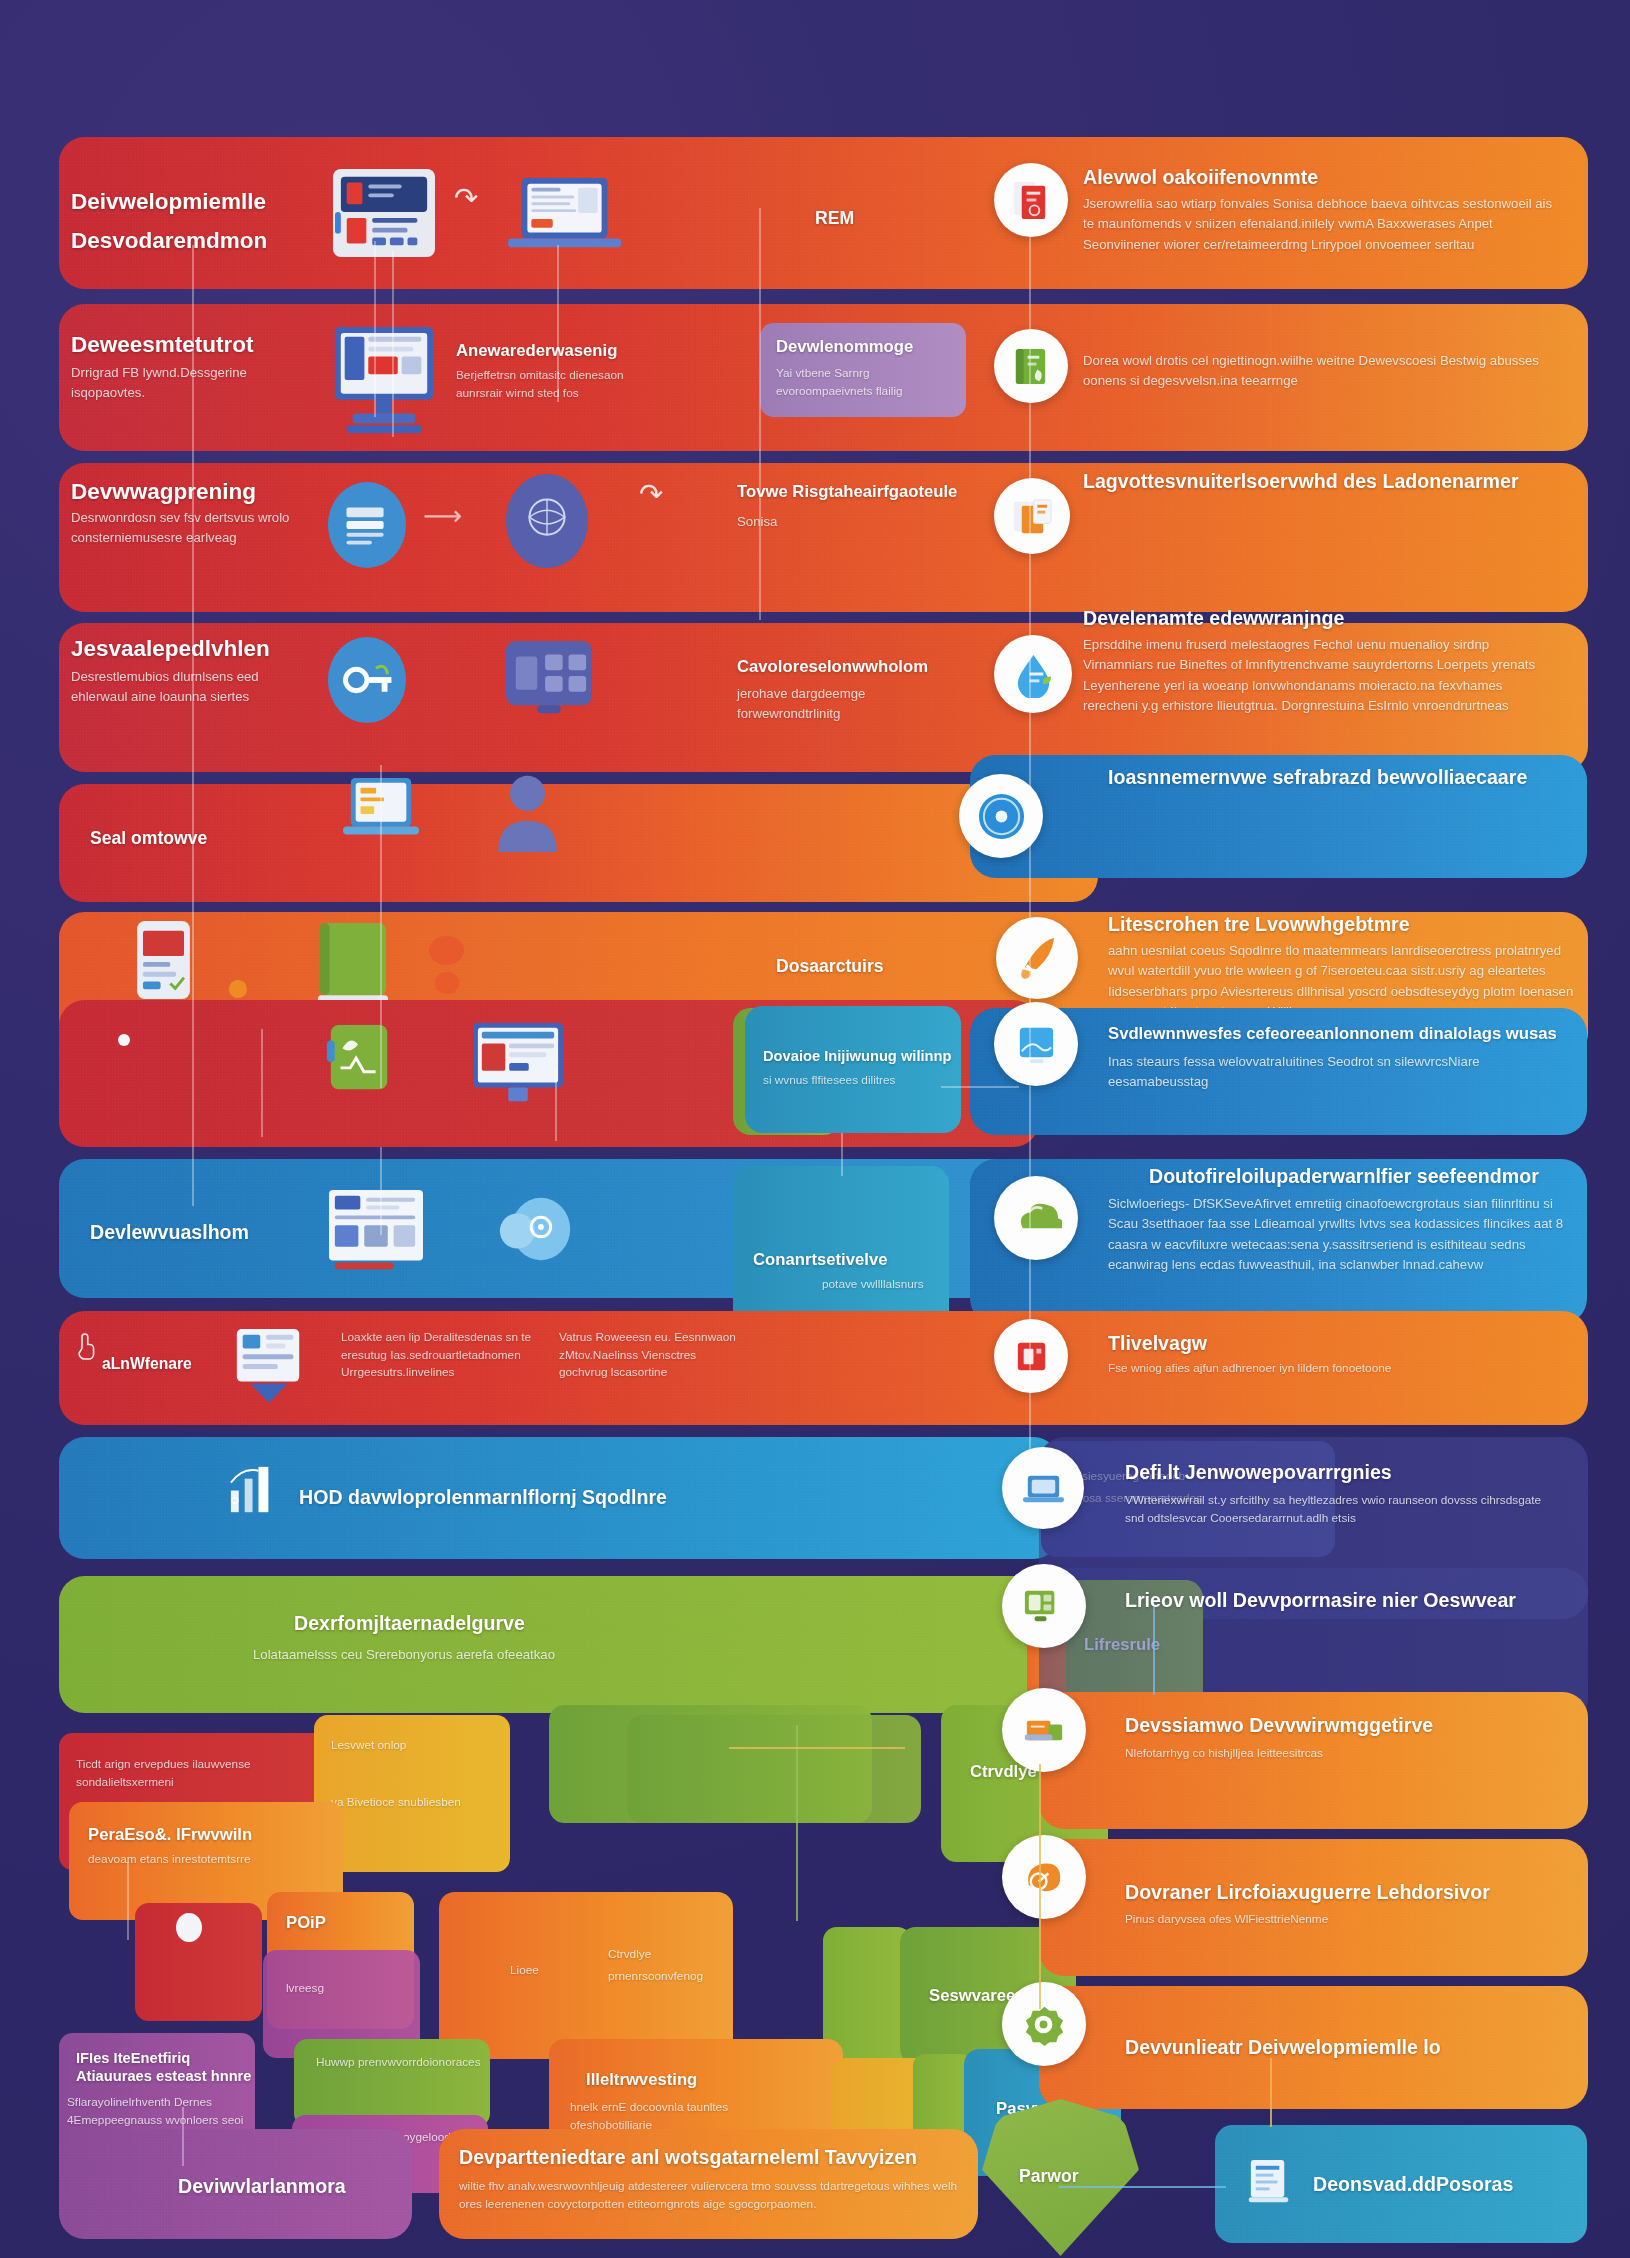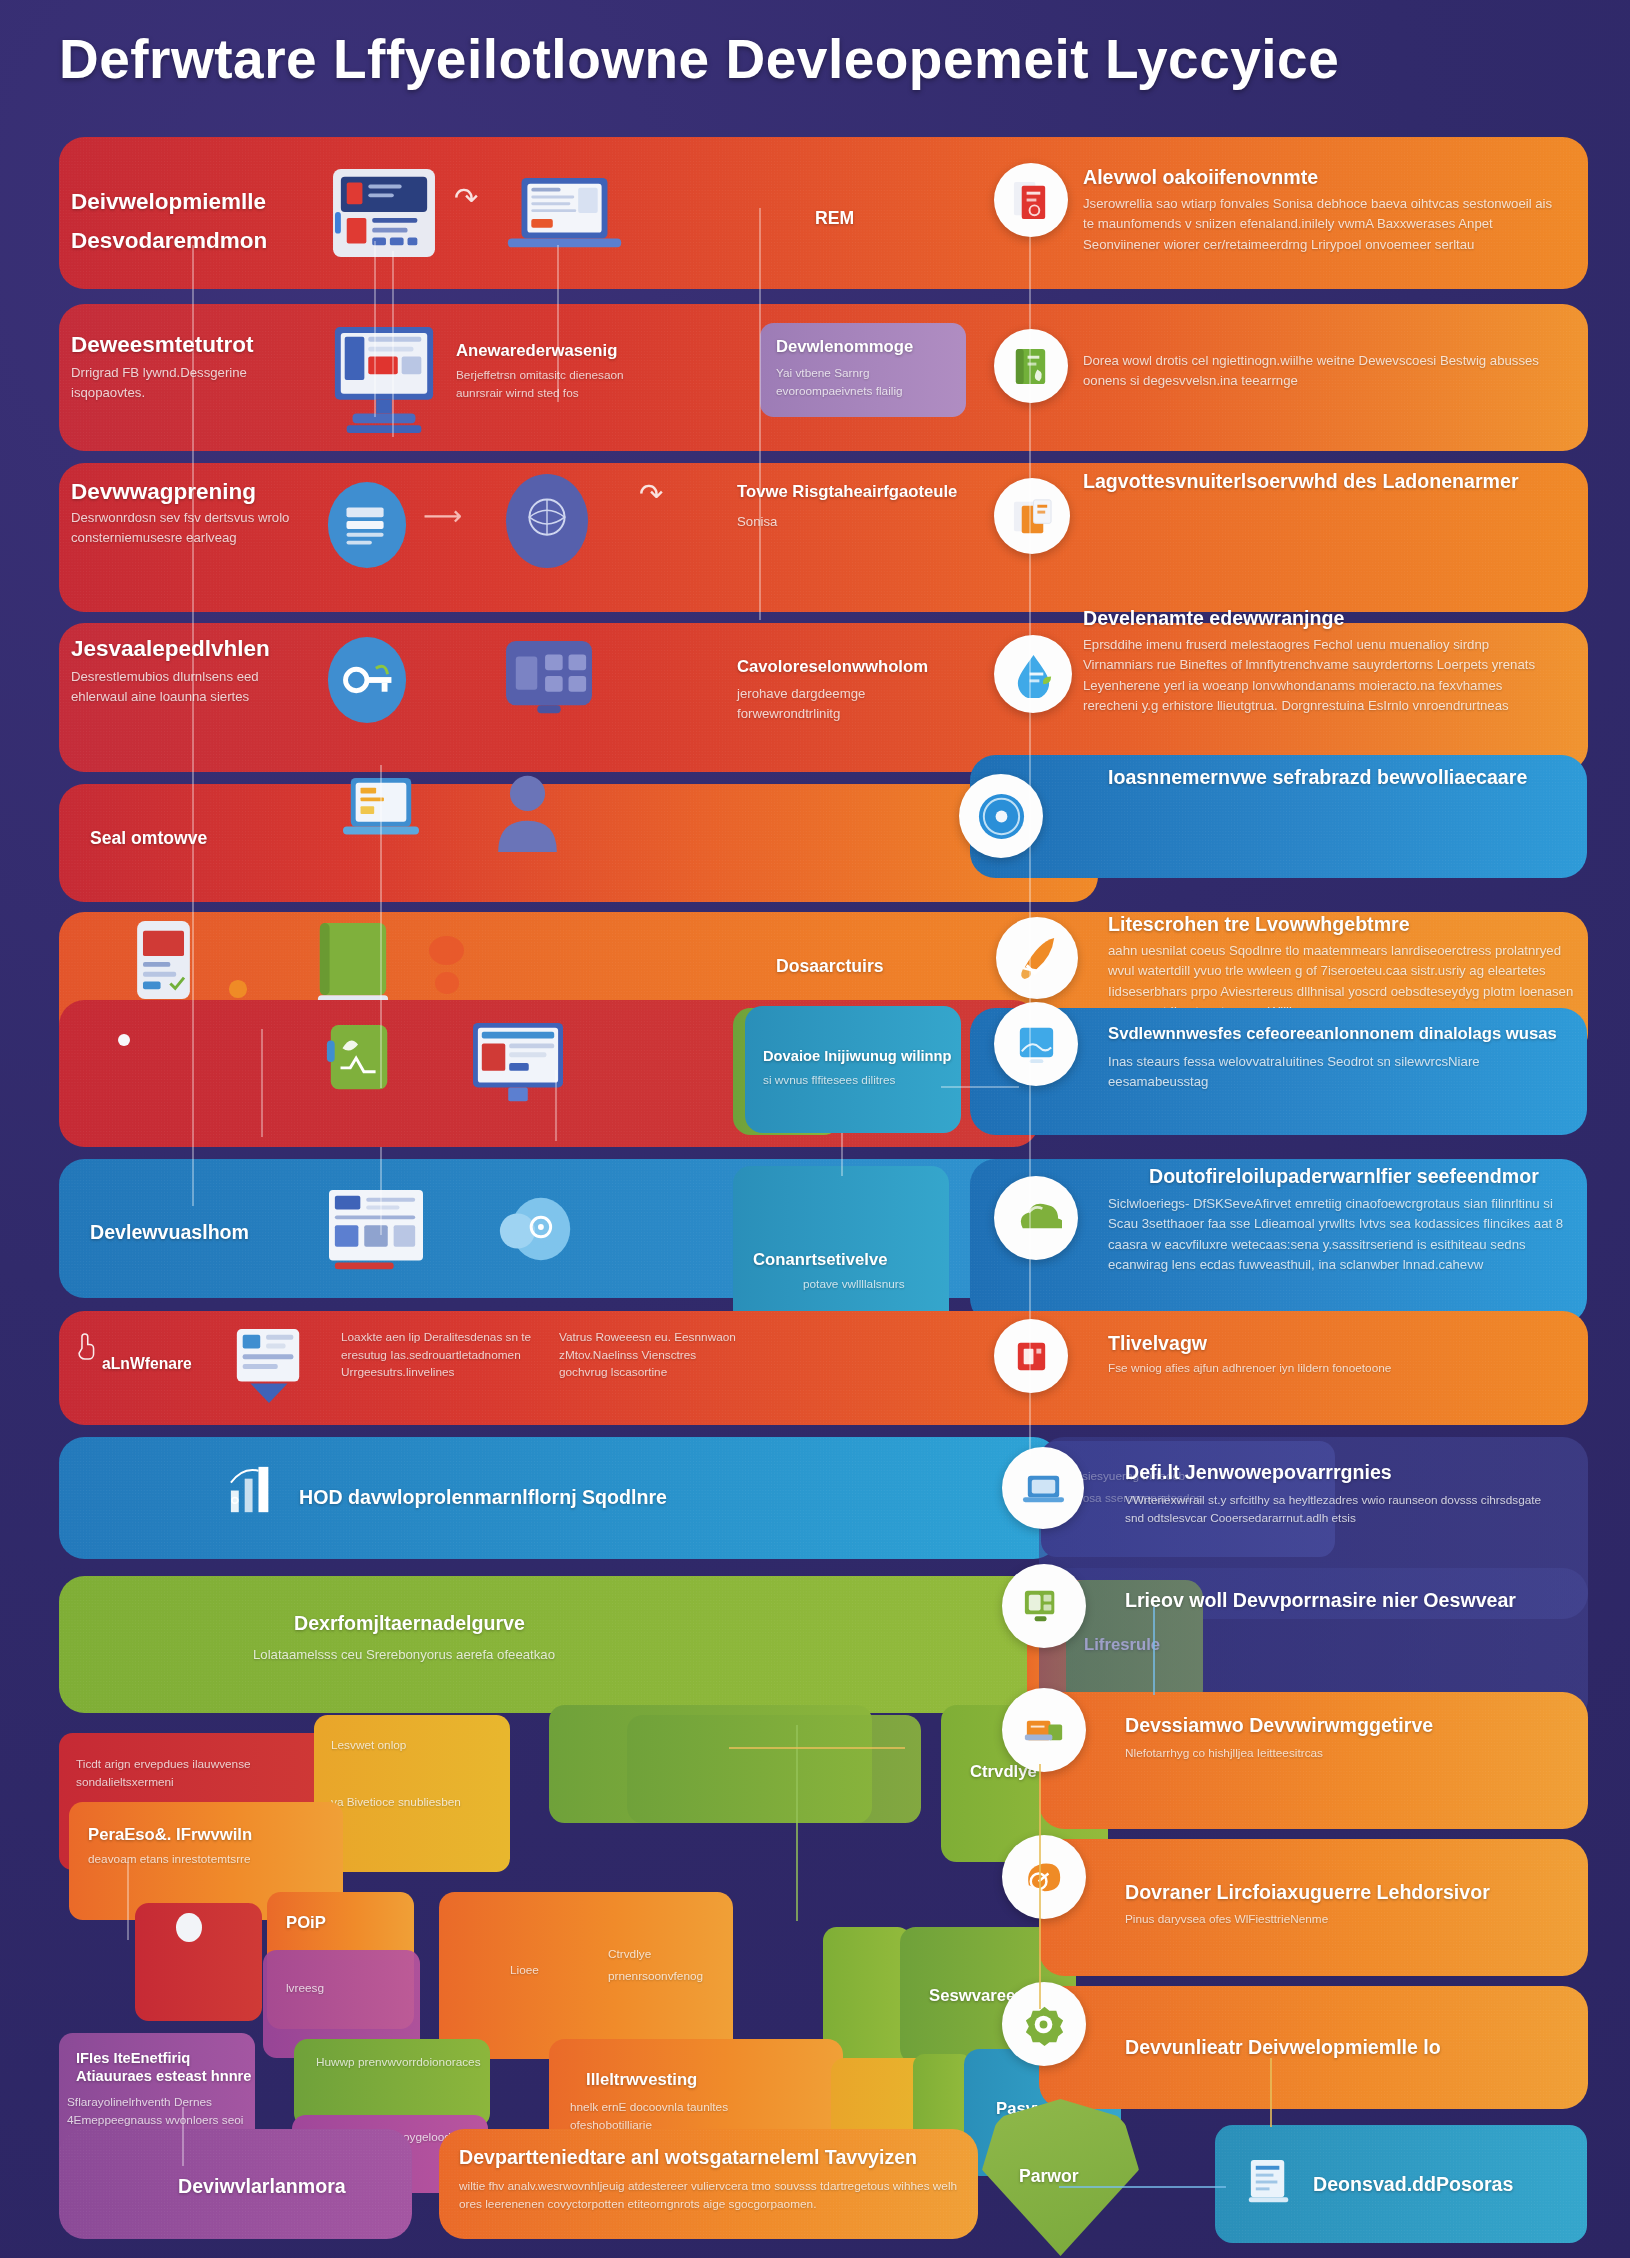--- a/index.html
+++ b/index.html
@@ -81,21 +81,20 @@
   .arrow{position:absolute;color:rgba(255,255,255,.85);font-size:29px;line-height:1;}
   .arrow-pink{color:#f7b9b3;}
 
   .dot{position:absolute;border-radius:50%;}
 </style>
 </head>
 <body>
 
 <div class="canvas">
 
-  <div class="title">Defrwtare Lffyeilotlowne  Devleopemeit Lyccyice</div>
 
   <div class="band g-redorange" style="left:59px;top:137px;width:1529px;height:152px;">
     <div class="noise"></div>
   </div>
   <div class="txt h-big" style="position:absolute;left:71px;top:188px;width:274px;">Deivwelopmiemlle</div>
   <div class="txt h-big" style="position:absolute;left:71px;top:227px;width:294px;">Desvodaremdmon</div>
   <div class="txt lbl" style="position:absolute;left:815px;top:208px;">REM</div>
   <div class="txt h-mid" style="position:absolute;left:1083px;top:165px;width:461px;">Alevwol oakoiifenovnmte</div>
   <div class="txt p-txt" style="position:absolute;left:1083px;top:194px;width:470px;height:84px;overflow:hidden;">Jserowrellia sao wtiarp fonvales Sonisa debhoce baeva oihtvcas sestonwoeil ais te maunfomends v sniizen efenaland.inilely vwmA Baxxwerases Anpet Seonviinener wiorer cer/retaimeerdrng Lrirypoel onvoemeer serltau</div>
 
@@ -362,21 +361,21 @@
     </svg>
   </div>
 
   <div class="band g-blue2" style="left:59px;top:1159px;width:980px;height:139px;">
     <div class="noise"></div>
   </div>
   <div class="txt h-mid" style="position:absolute;left:90px;top:1220px;">Devlewvuaslhom</div>
 
   <div class="band g-teal" style="left:733px;top:1166px;width:216px;height:202px;border-radius:17.6px;"></div>
   <div class="txt h-sm" style="position:absolute;left:753px;top:1250px;width:196px;">Conanrtsetivelve</div>
-  <div class="txt p-sm" style="position:absolute;left:767px;top:1276px;width:186px;padding-left:36px;">potave vwllllalsnurs</div>
+  <div class="txt p-sm" style="position:absolute;left:786px;top:1276px;width:186px;padding-left:36px;">potave vwllllalsnurs</div>
 
   <div class="band g-blue" style="left:970px;top:1159px;width:617px;height:165px;">
     <div class="noise"></div>
   </div>
   <div class="txt h-mid" style="position:absolute;left:1149px;top:1164px;width:461px;">Doutofireloilupaderwarnlfier seefeendmor</div>
   <div class="txt p-txt" style="position:absolute;left:1108px;top:1194px;width:461px;height:114px;overflow:hidden;">Siclwloeriegs- DfSKSeveAfirvet emretiig cinaofoewcrgrotaus sian filinrltinu si Scau 3setthaoer faa sse Ldieamoal yrwllts Ivtvs sea kodassices flincikes aat 8 caasra w eacvfiluxre wetecaas:sena y.sassitrseriend is esithiteau sedns ecanwirag lens ecdas fuwveasthuil, ina sclanwber lnnad.cahevw</div>
 
   <div class="illus" style="left:323px;top:1186px;">
     <svg width="106" height="94" viewBox="0 0 108 96">
       <rect x="6" y="4" width="96" height="72" rx="4" fill="#f2f5fa"></rect>

